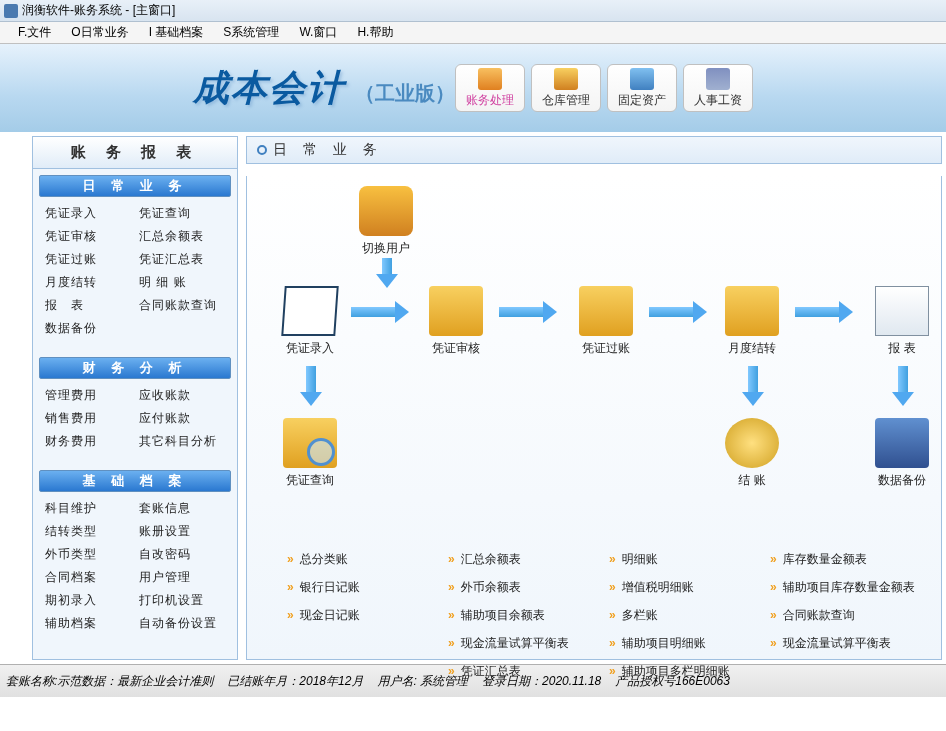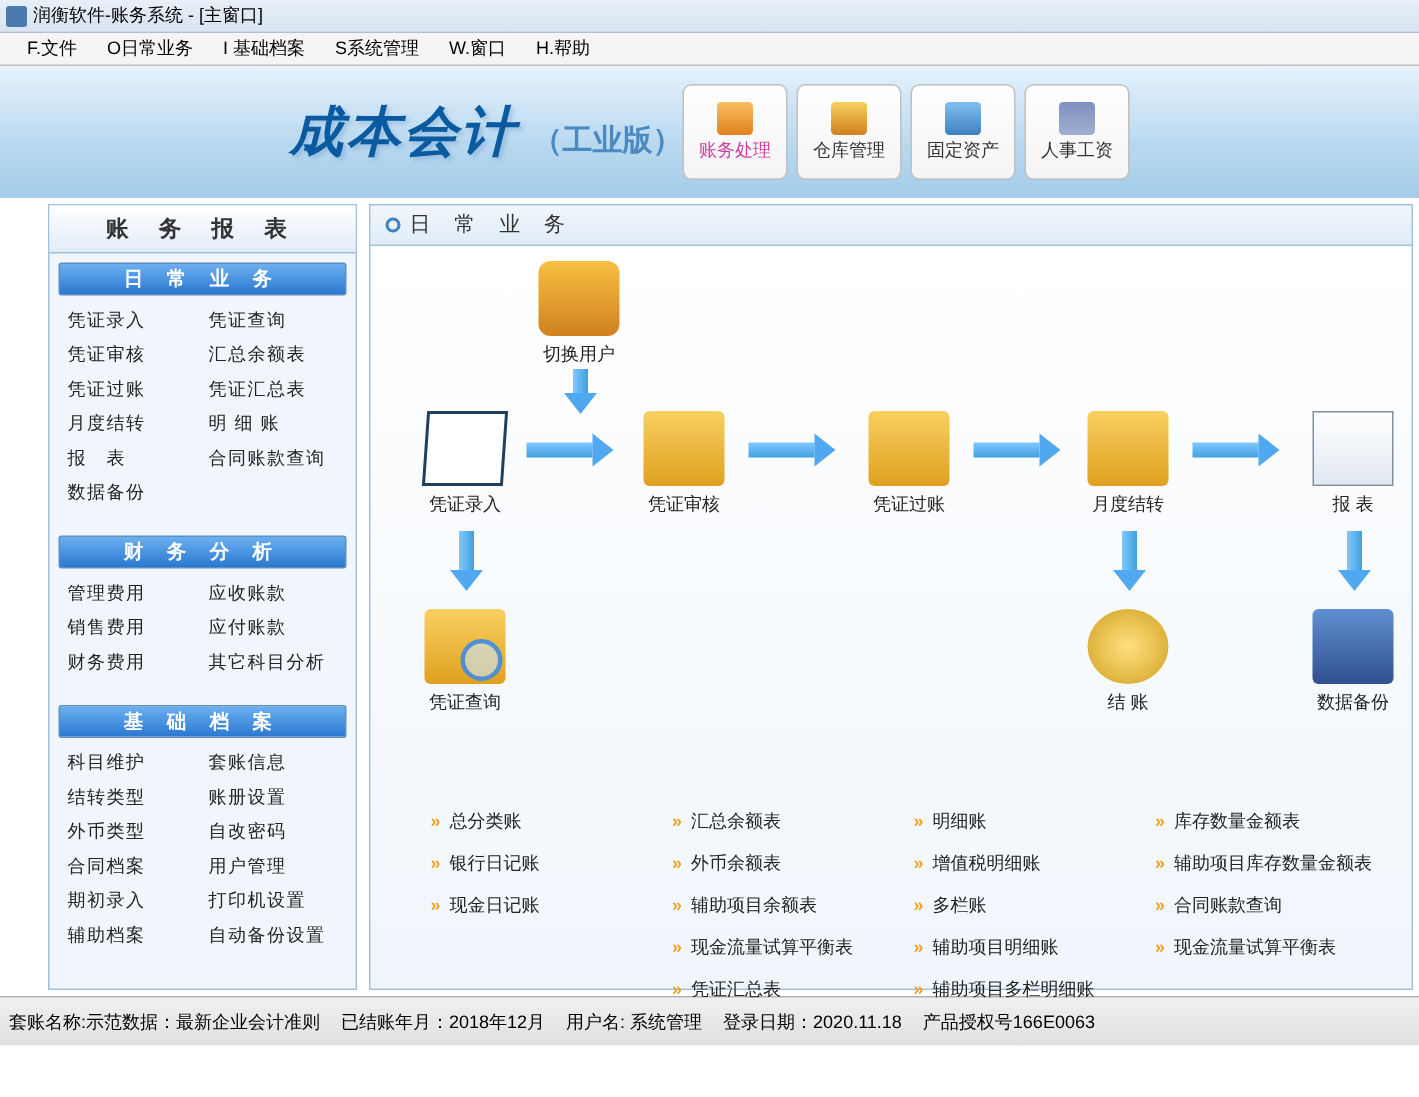--- a/index.html
+++ b/index.html
@@ -10,21 +10,21 @@
 .titlebar .title-text { color: #000; }
 
 .menubar { background: #f5f5f5; height: 22px; display: flex; align-items: center; padding: 0 8px; border-bottom: 1px solid #c0c0c0; }
 .menubar .menu-item { padding: 0 10px; cursor: pointer; }
 
 .header-banner { background: linear-gradient(#e6f2fc, #b8d8f0 60%, #a4cce8); height: 88px; display: flex; align-items: center; padding: 0 14px; justify-content: center; }
 .header-left { display: flex; align-items: baseline; gap: 10px; }
 .header-title { font-size: 36px; font-weight: bold; color: #0a5aa0; font-style: italic; text-shadow: 2px 2px 3px rgba(100,150,200,0.4); letter-spacing: 2px; }
 .header-sub { font-size: 20px; color: #4a8ac0; font-weight: bold; }
 .header-buttons { display: flex; gap: 6px; }
-.hdr-btn { width: 70px; height: 64px; background: linear-gradient(#fff,#f4f4f4); border: 1px solid #c0c0c0; border-radius: 6px; display: flex; flex-direction: column; align-items: center; justify-content: center; cursor: pointer; gap: 2px; }
+.hdr-btn { width: 70px; height: 48px; background: linear-gradient(#fff,#f4f4f4); border: 1px solid #c0c0c0; border-radius: 6px; display: flex; flex-direction: column; align-items: center; justify-content: center; cursor: pointer; gap: 2px; }
 .hdr-btn .hb-icon { width: 24px; height: 22px; border-radius: 3px; }
 .hdr-btn .hb-text { font-size: 12px; color: #333; }
 .hdr-btn.active .hb-text { color: #d040a0; }
 .hi1{background:linear-gradient(#f8c060,#e08020);border-radius:50%;}
 .hi2{background:linear-gradient(#f8d060,#d08020);}
 .hi3{background:linear-gradient(#80c0f0,#4080c0);}
 .hi4{background:linear-gradient(#8090c0,#a0b0d0);border-radius:50%;}
 
 .main-area { display: flex; height: 532px; background: #fff; padding-left: 28px; }
 
@@ -34,21 +34,21 @@
 .side-hdr { height: 22px; background: linear-gradient(#6bb0f0,#2a78d0); border: 1px solid #6090c0; border-radius: 2px; display: flex; align-items: center; justify-content: center; color: #fff; font-size: 13px; letter-spacing: 6px; font-weight: bold; }
 .side-grid { padding: 8px 6px; }
 .side-row { display: flex; gap: 8px; margin-bottom: 6px; }
 .side-link { flex: 1; color: #222; cursor: pointer; white-space: nowrap; letter-spacing:1px;}
 
 .content { flex: 1; padding: 4px; display: flex; flex-direction: column; }
 .content-hdr { height: 28px; border: 1px solid #a0c0e0; background: linear-gradient(#f0f6fc,#e0ecf8); display: flex; align-items: center; padding: 0 10px; gap: 6px; }
 .content-hdr .bullet { width: 10px; height: 10px; border: 2px solid #4080c0; border-radius: 50%; }
 .content-hdr-text { font-size: 14px; letter-spacing: 6px; color: #333; }
 
-.flow { flex: 1; position: relative; background: linear-gradient(#fff,#f0f6fc); border: 1px solid #a0c0e0; border-top: none; }
+.flow { flex: 1; position: relative; background: linear-gradient(#fff,#f0f6fc); border: 1px solid #a0c0e0; border-top: none; margin-top: 12px; }
 .node { position: absolute; display: flex; flex-direction: column; align-items: center; gap: 4px; cursor: pointer; }
 .node-icon { width: 54px; height: 50px; }
 .node-text { font-size: 12px; color: #222; }
 .arrow-h { position: absolute; height: 16px; display:flex; align-items:center; }
 .arrow-h .shaft{height:10px;flex:1;background:linear-gradient(#80c8ff,#40a0e0);}
 .arrow-h .head{width:0;height:0;border-left:14px solid #50a8f0;border-top:11px solid transparent;border-bottom:11px solid transparent;}
 .arrow-v { position: absolute; width: 16px; display:flex; flex-direction:column; align-items:center; }
 .arrow-v .shaftv{width:10px;flex:1;background:linear-gradient(90deg,#80c8ff,#40a0e0);}
 .arrow-v .headv{width:0;height:0;border-top:14px solid #50a8f0;border-left:11px solid transparent;border-right:11px solid transparent;}
 
@@ -58,21 +58,21 @@
 .ic-report{background:linear-gradient(#fff,#e0e8f0);border:1px solid #8090a0;}
 .ic-mag{background:linear-gradient(#f8d060,#e0a020);position:relative;border-radius:4px;}
 .ic-mag::after{content:'';position:absolute;width:22px;height:22px;border:3px solid #5090d0;border-radius:50%;right:2px;bottom:2px;background:rgba(200,230,255,0.6);}
 .ic-coin{background:radial-gradient(#ffe080,#d0a020);border-radius:50%;}
 .ic-disk{background:linear-gradient(#6090d0,#305090);border-radius:4px;}
 
 .report-links { position: absolute; left: 40px; right: 20px; bottom: 20px; top: 370px; display: grid; grid-template-columns: repeat(4,1fr); grid-auto-rows: 26px; gap: 2px 10px; }
 .rlink { display: flex; align-items: center; gap: 6px; cursor: pointer; color: #222; white-space:nowrap;}
 .rlink .arr { color: #f0A020; font-weight: bold; }
 
-.statusbar { height: 17px; background: linear-gradient(#f0f0f0,#e0e0e0); border-top: 1px solid #b0b0b0; display: flex; align-items: center; padding: 16px 6px; gap: 14px; font-size: 12px; color: #000; }
+.statusbar { height: 17px; background: linear-gradient(#f0f0f0,#e0e0e0); border-top: 1px solid #b0b0b0; display: flex; align-items: center; padding: 16px 6px; gap: 14px; font-size: 12px; color: #000; font-style: italic; }
 </style>
 </head>
 <body>
 
 <div class="titlebar">
   <div class="app-icon"></div>
   <span class="title-text">润衡软件-账务系统 - [主窗口]</span>
 </div>
 
 <div class="menubar" id="menubar">

